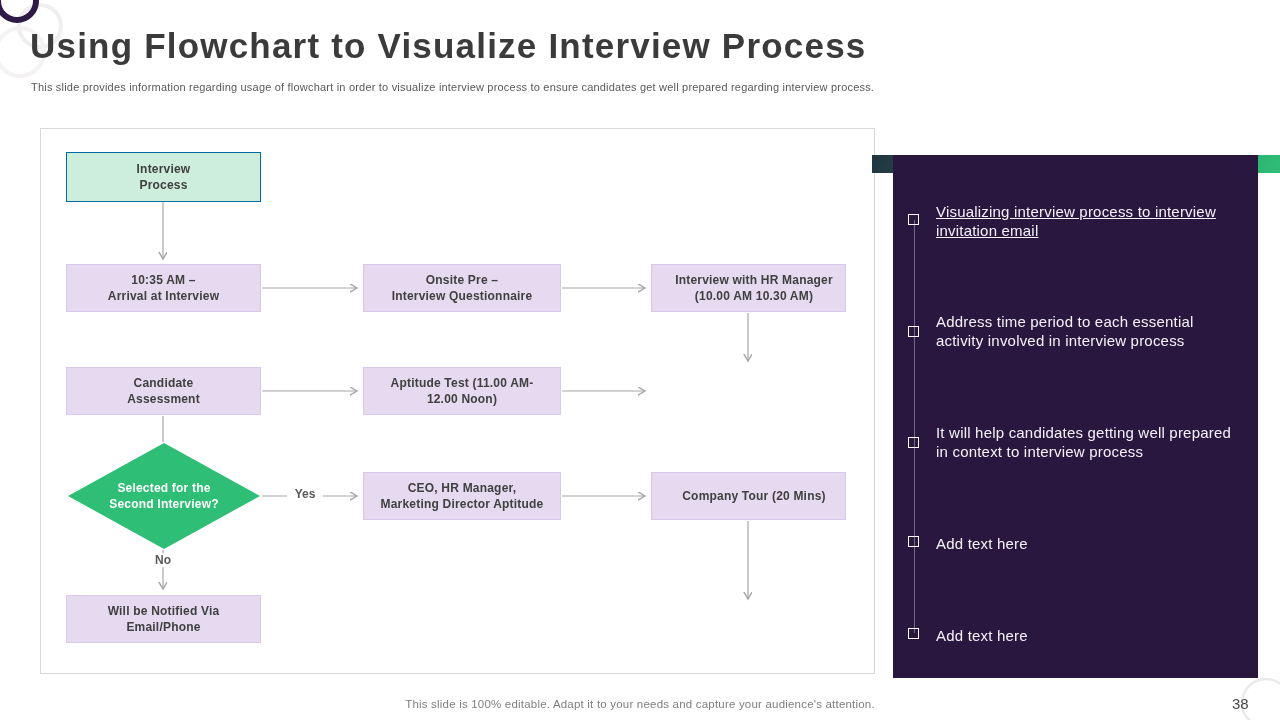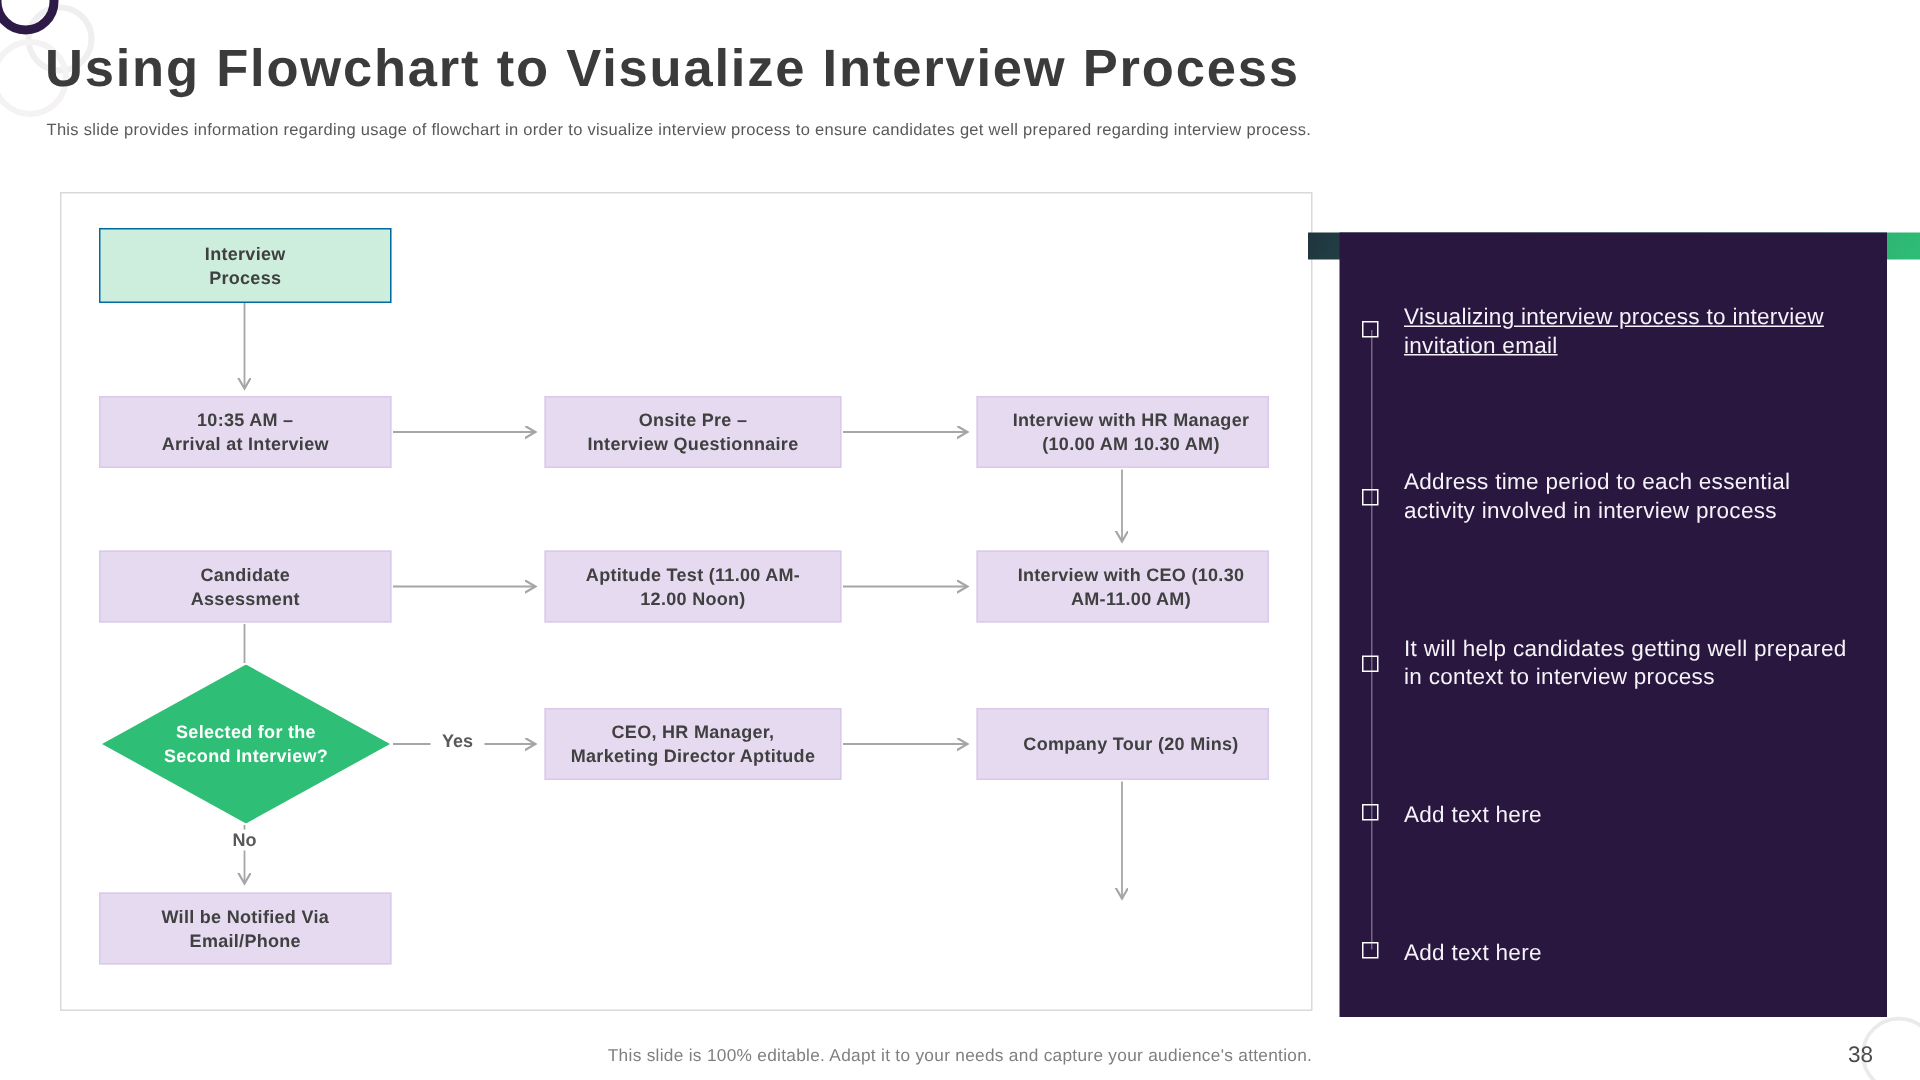--- a/index.html
+++ b/index.html
@@ -109,22 +109,20 @@
   <div class="node lavender c1 r2">10:35 AM –
 Arrival at Interview</div>
   <div class="node lavender c2 r2">Onsite Pre –
 Interview Questionnaire</div>
   <div class="node lavender c3 r2">Interview with HR Manager
 (10.00 AM 10.30 AM)</div>
   <div class="node lavender c1 r3">Candidate
 Assessment</div>
   <div class="node lavender c2 r3">Aptitude Test (11.00 AM-
 12.00 Noon)</div>
-  <div class="node lavender c3 r3">Interview with CEO (10.30
-AM-11.00 AM)</div>
   <div id="n-decision" class="node">Selected for the
 Second Interview?</div>
   <div class="node lavender c2 r4">CEO, HR Manager,
 Marketing Director Aptitude</div>
   <div class="node lavender c3 r4">Company Tour (20 Mins)</div>
   <div class="node lavender c1 n-notified">Will be Notified Via
 Email/Phone</div>
 
   <div id="lbl-yes" class="flow-label">Yes</div>
   <div id="lbl-no" class="flow-label">No</div>

